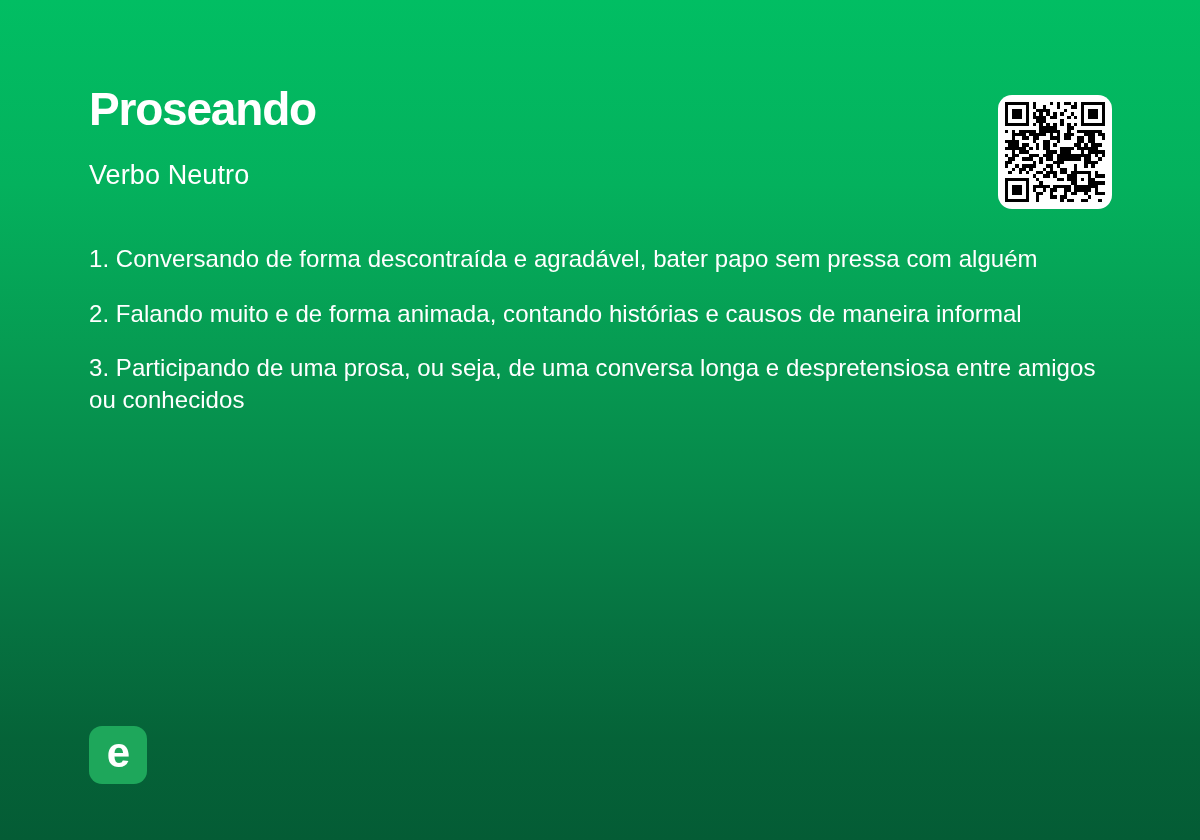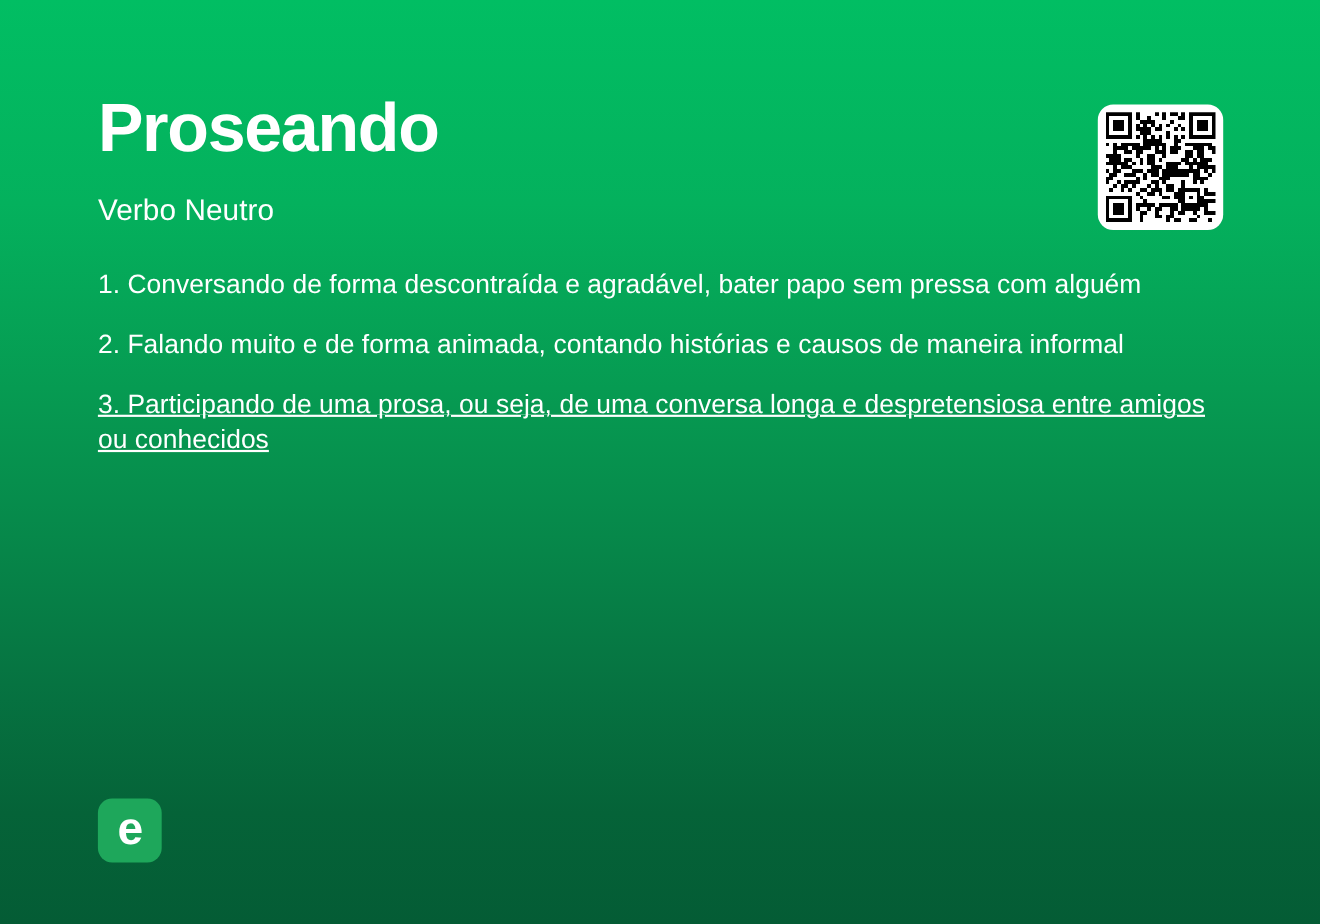--- a/index.html
+++ b/index.html
@@ -33,21 +33,21 @@
   
   #header {
     position:absolute;
     left:89px;
     top:86px;
     right:88px;
     height:130px;
   }
 
   #title {
-    font-size:62px;
+    font-size:46px;
     font-weight:bold;
     color:#ffffff;
     letter-spacing:-1.2px;
     line-height:1.0;
     white-space:nowrap;
   }
 
   #subtitle {
     margin-top:30px;
     font-size:27px;
@@ -85,21 +85,21 @@
   }
 
   .definition {
     color:#ffffff;
     font-size:24px;
     line-height:1.32;
     letter-spacing:0.05px;
     margin-bottom:23px;
     font-weight:normal;
   }
-  .definition:last-child { margin-bottom:4px;text-decoration:underline; }
+  .definition:last-child { margin-bottom:4px; }
 
   
   #logo-mark {
     position:absolute;
     left:89px;
     bottom:56px;
     width:58px;
     height:58px;
     background:#1EA75B;
     border-radius:13px;

